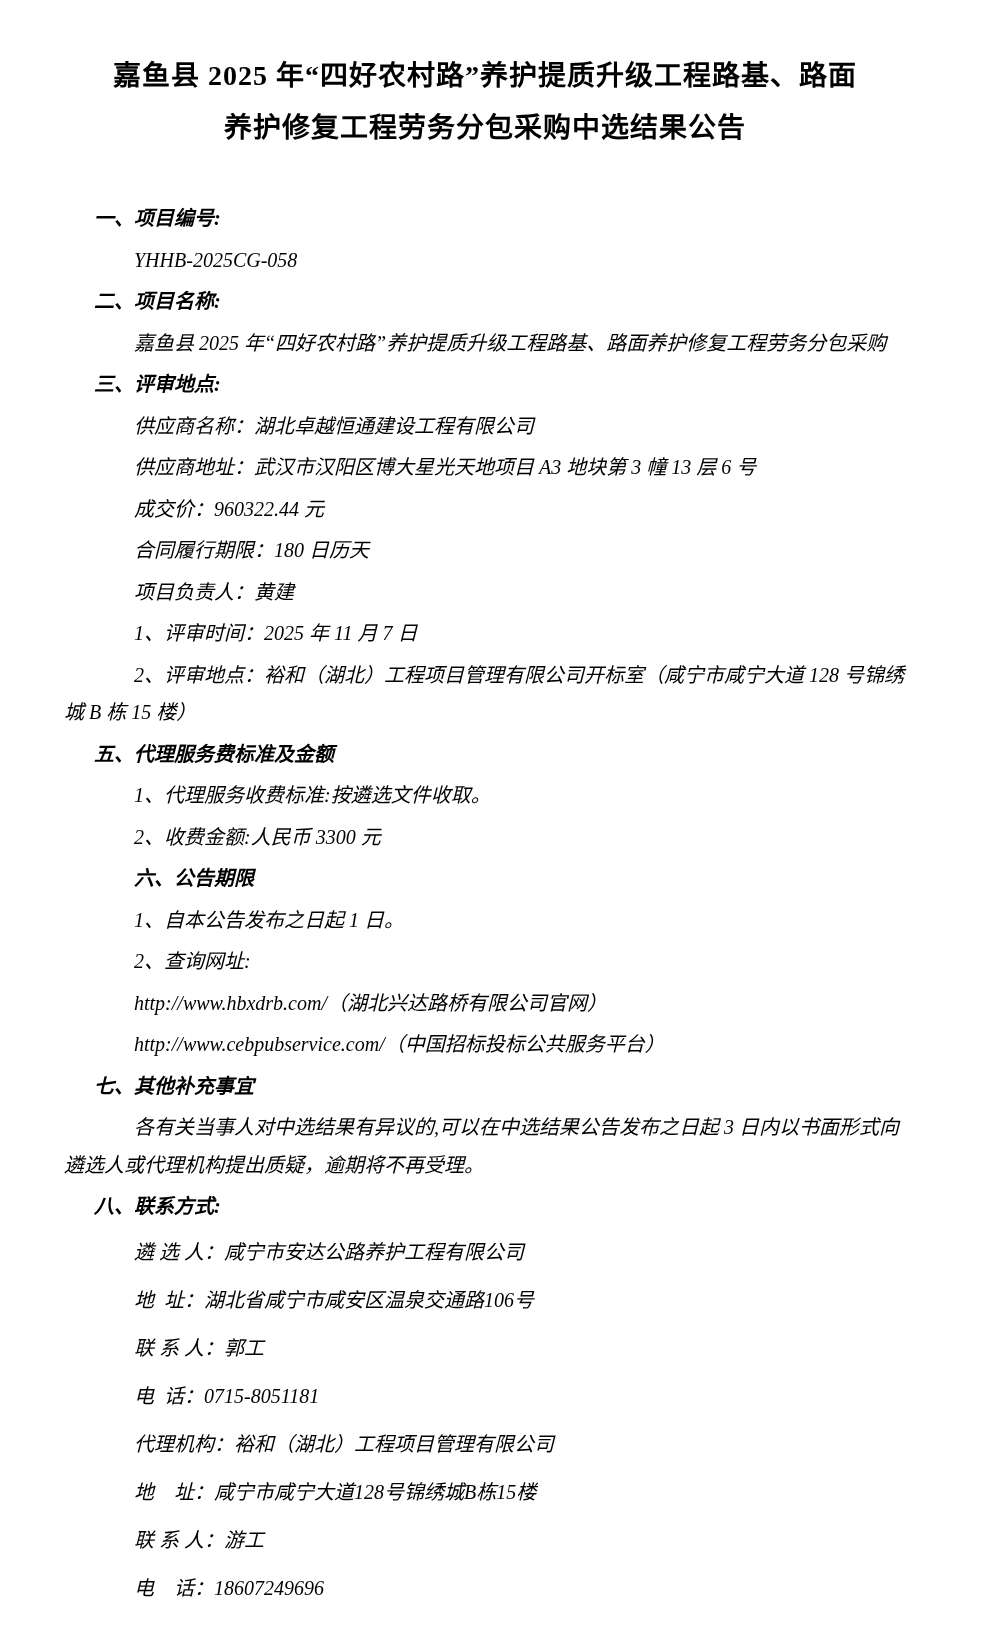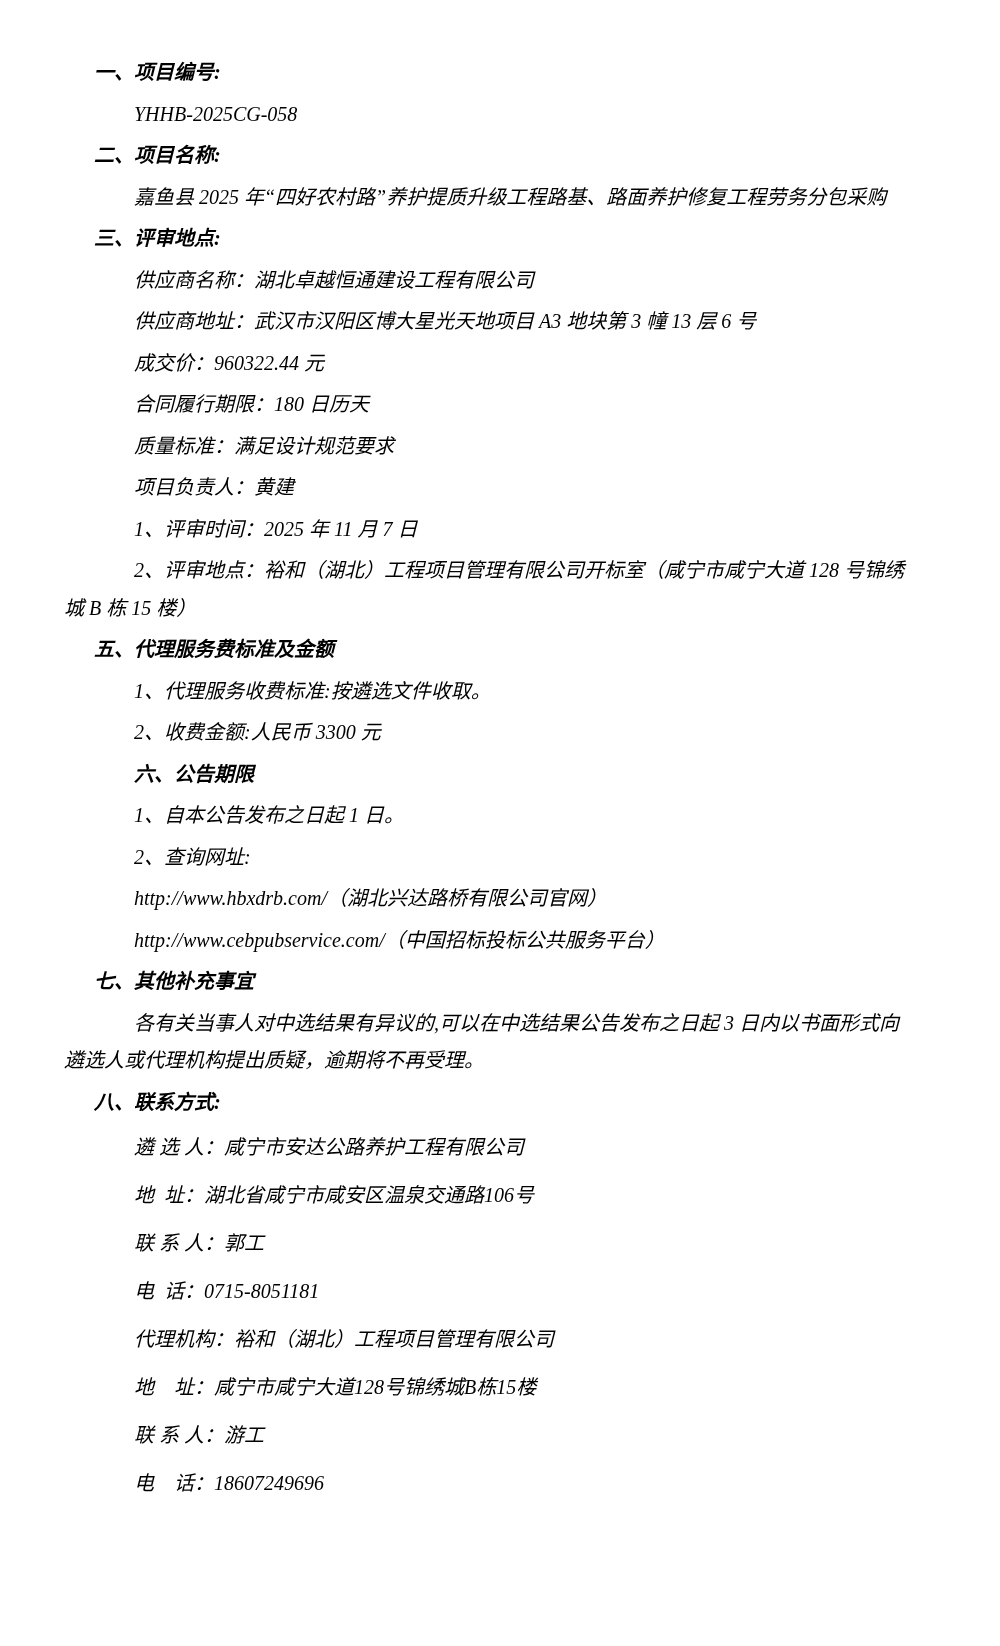--- a/index.html
+++ b/index.html
@@ -54,33 +54,35 @@
   .c {
     padding-left: 70px;
     line-height: 44px;
   }
 </style>
 </head>
 <body>
 
 <div class="doc">
 
+  <h1 class="title"><span>嘉鱼县 2025 年“四好农村路”养护提质升级工程路基、路面</span><br>
+    <span>养护修复工程劳务分包采购中选结果公告</span>
+  </h1>
 
   <p class="h">一、项目编号:</p>
   <p class="b">YHHB-2025CG-058</p>
 
   <p class="h">二、项目名称:</p>
   <p class="b">嘉鱼县 2025 年“四好农村路”养护提质升级工程路基、路面养护修复工程劳务分包采购</p>
 
   <p class="h">三、评审地点:</p>
   <p class="b">供应商名称：湖北卓越恒通建设工程有限公司</p>
   <p class="b">供应商地址：武汉市汉阳区博大星光天地项目 A3 地块第 3 幢 13 层 6 号</p>
   <p class="b">成交价：960322.44 元</p>
   <p class="b">合同履行期限：180 日历天</p>
-  <p class="b">质量标准：满足设计规范要求</p>
   <p class="b">项目负责人：黄建</p>
 
   <p class="b">1、评审时间：2025 年 11 月 7 日</p>
   <p class="wrap">2、评审地点：裕和（湖北）工程项目管理有限公司开标室（咸宁市咸宁大道 128 号锦绣城 B 栋 15 楼）</p>
 
   <p class="h">五、代理服务费标准及金额</p>
   <p class="b">1、代理服务收费标准:按遴选文件收取。</p>
   <p class="b">2、收费金额:人民币 3300 元</p>
 
   <p class="h-in">六、公告期限</p>

